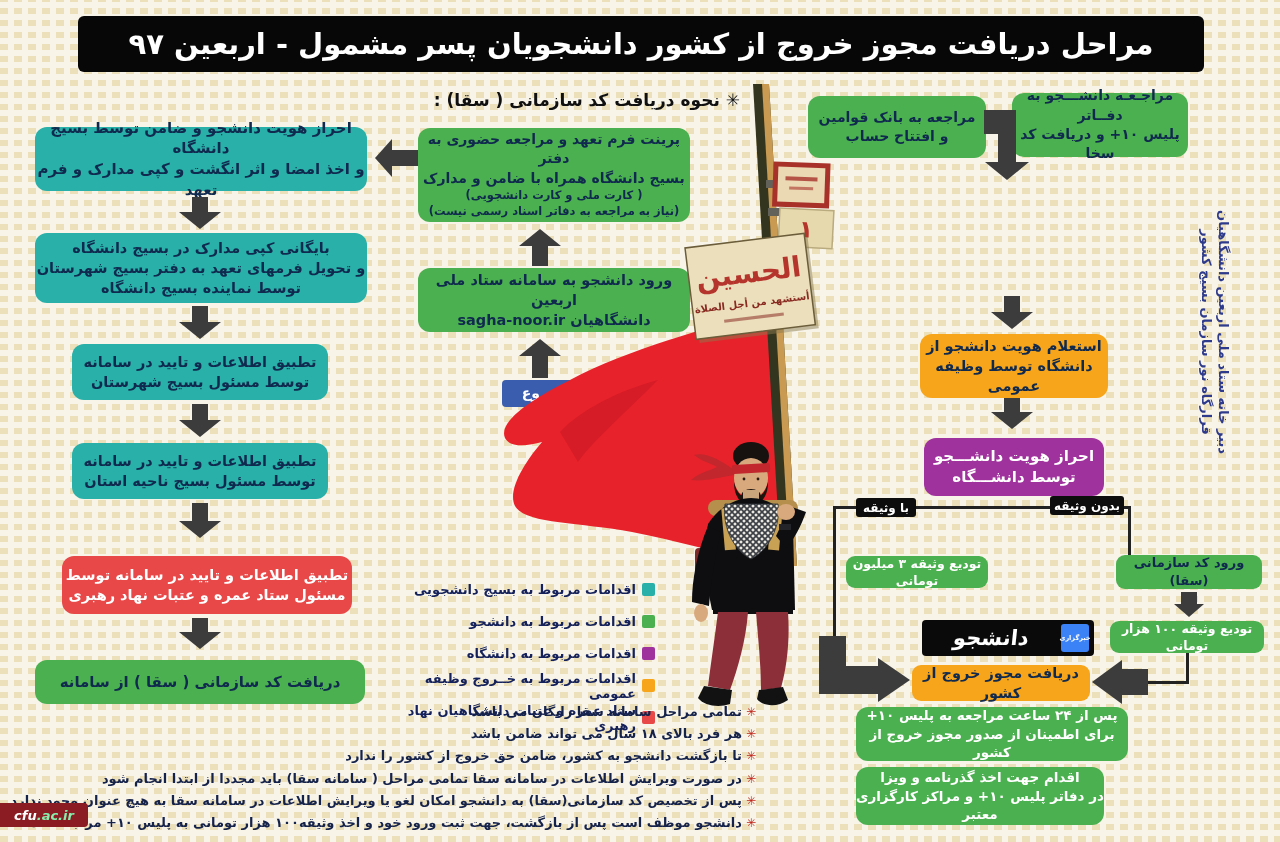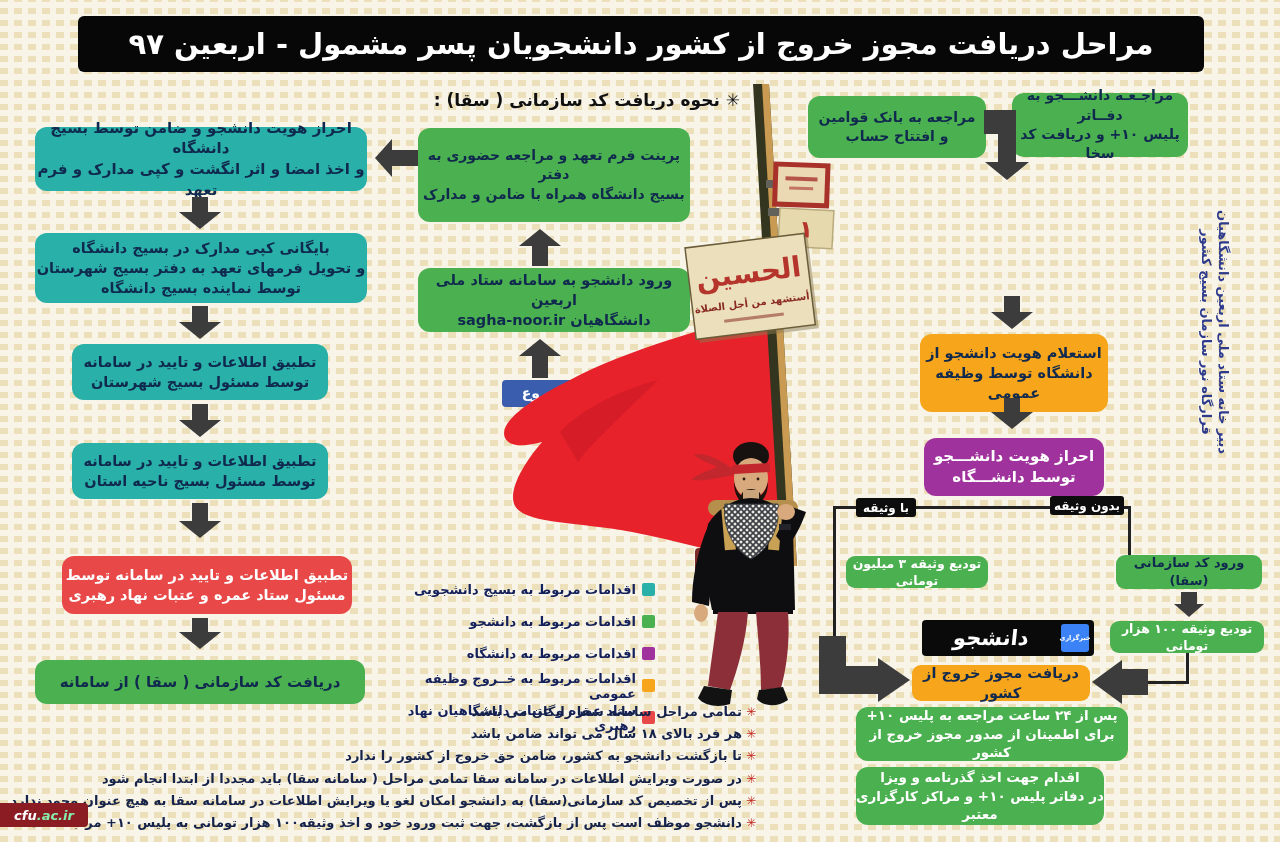--- a/index.html
+++ b/index.html
@@ -100,20 +100,22 @@
   <div class="arrV" style="left:192px;top:618px;height:14px;"></div>
   <div class="box ink-dark" dir="rtl" style="left: 35px; top: 660px; width: 330px; height: 44px; font-size: 15px; background-color: rgb(75, 176, 79);">دریافت کد سازمانی ( سقا ) از سامانه</div>
 
   <div class="arrL" style="left:392px;top:150px;width:26px;"></div>
 
   <div id="saqa-heading">✳ نحوه دریافت کد سازمانی ( سقا) :</div>
 
   <div class="box ink-dark" dir="rtl" style="left: 418px; top: 128px; width: 272px; height: 94px; flex-direction: column; background-color: rgb(75, 176, 79);">
     <span style="font-size:14px;white-space:pre-line;">پرینت فرم تعهد و مراجعه حضوری به دفتر
 بسیج دانشگاه همراه  با ضامن و مدارک</span>
+    <span style="font-size:11.5px;white-space:pre-line;">( کارت ملی و کارت دانشجویی)
+(نیاز به مراجعه به دفاتر اسناد رسمی نیست)</span>
   </div>
   <div class="arrU" style="left:532px;top:246px;height:20px;"></div>
   <div class="box ink-dark" dir="rtl" style="left: 418px; top: 268px; width: 272px; height: 64px; font-size: 14.5px; background-color: rgb(75, 176, 79);">ورود دانشجو به سامانه ستاد ملی اربعین
 دانشگاهیان sagha-noor.ir</div>
   <div class="arrU" style="left:532px;top:356px;height:22px;"></div>
   <div class="box ink-white" dir="rtl" style="left: 502px; top: 380px; width: 80px; height: 27px; font-size: 14px; border-radius: 4px; background-color: rgb(58, 93, 174);">شروع</div>
 
   <div id="legend">
     <div class="legend-row">
         <span class="legend-swatch" style="background-color: rgb(41, 176, 168);"></span>
@@ -149,21 +151,21 @@
   <div class="box ink-dark" dir="rtl" style="left: 1012px; top: 93px; width: 176px; height: 64px; font-size: 14px; background-color: rgb(75, 176, 79);">مراجـعـه دانشـــجو به دفــاتر
 پلیس ۱۰+ و دریافت کد سخا</div>
   <div class="box ink-dark" dir="rtl" style="left: 808px; top: 96px; width: 178px; height: 62px; font-size: 14px; background-color: rgb(75, 176, 79);">مراجعه به بانک قوامین
 و افتتاح حساب</div>
 
   <div class="thick" style="left:984px;top:110px;width:30px;height:24px;"></div>
   <div class="thick" style="left:998px;top:110px;width:18px;height:52px;"></div>
   <div class="tri" style="left:985px;top:162px;border-left:22px solid transparent;border-right:22px solid transparent;border-top:18px solid #3c3c3c;"></div>
 
   <div class="arrV" style="left:1004px;top:296px;height:16px;"></div>
-  <div class="box ink-dark" dir="rtl" style="left: 920px; top: 334px; width: 188px; height: 78px; font-size: 14.5px; background-color: rgb(247, 165, 26);">استعلام هویت دانشجو از
+  <div class="box ink-dark" dir="rtl" style="left: 920px; top: 334px; width: 188px; height: 64px; font-size: 14.5px; background-color: rgb(247, 165, 26);">استعلام هویت دانشجو از
 دانشگاه توسط وظیفه عمومی</div>
   <div class="arrV" style="left:1004px;top:398px;height:14px;"></div>
   <div class="box ink-white" dir="rtl" style="left: 924px; top: 438px; width: 180px; height: 58px; font-size: 15px; background-color: rgb(160, 50, 158);">احراز هویت دانشـــجو
 توسط دانشـــگاه</div>
 
   <div class="line" style="left:835px;top:506px;width:296px;height:3px;"></div>
   <div class="line" style="left:833px;top:506px;width:3px;height:142px;"></div>
   <div class="line" style="left:1128px;top:506px;width:3px;height:52px;"></div>
   <div class="tag" dir="rtl" style="left:856px;top:498px;width:60px;height:19px;">با وثیقه</div>
   <div class="tag" dir="rtl" style="left:1050px;top:496px;width:74px;height:19px;">بدون وثیقه</div>

